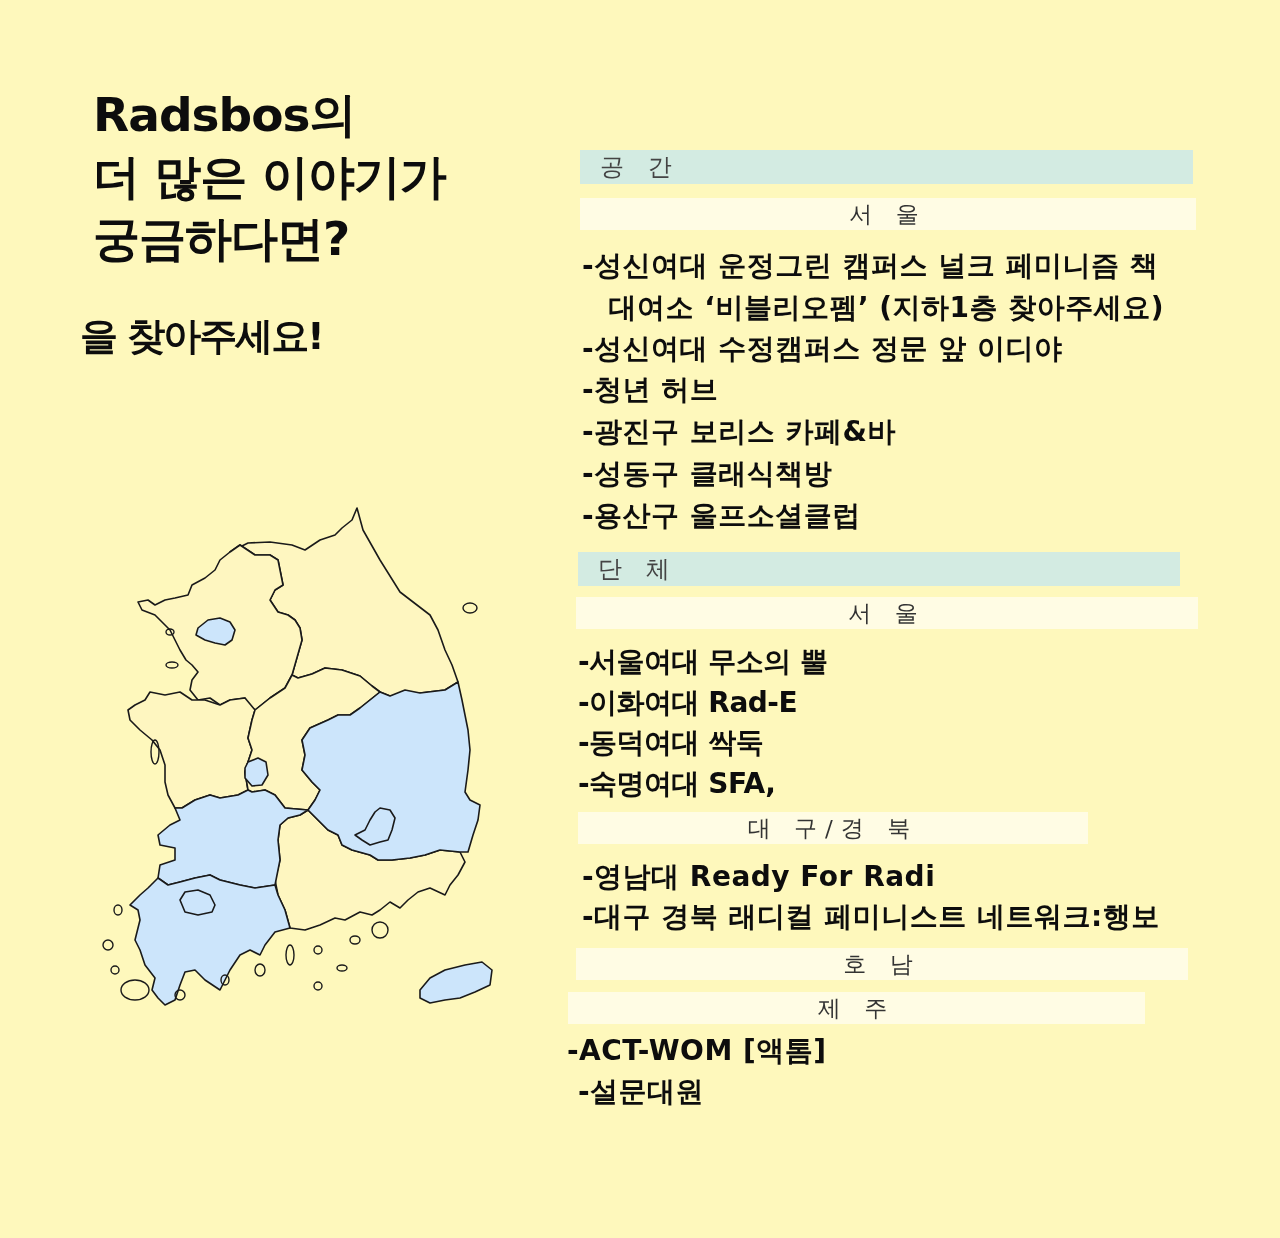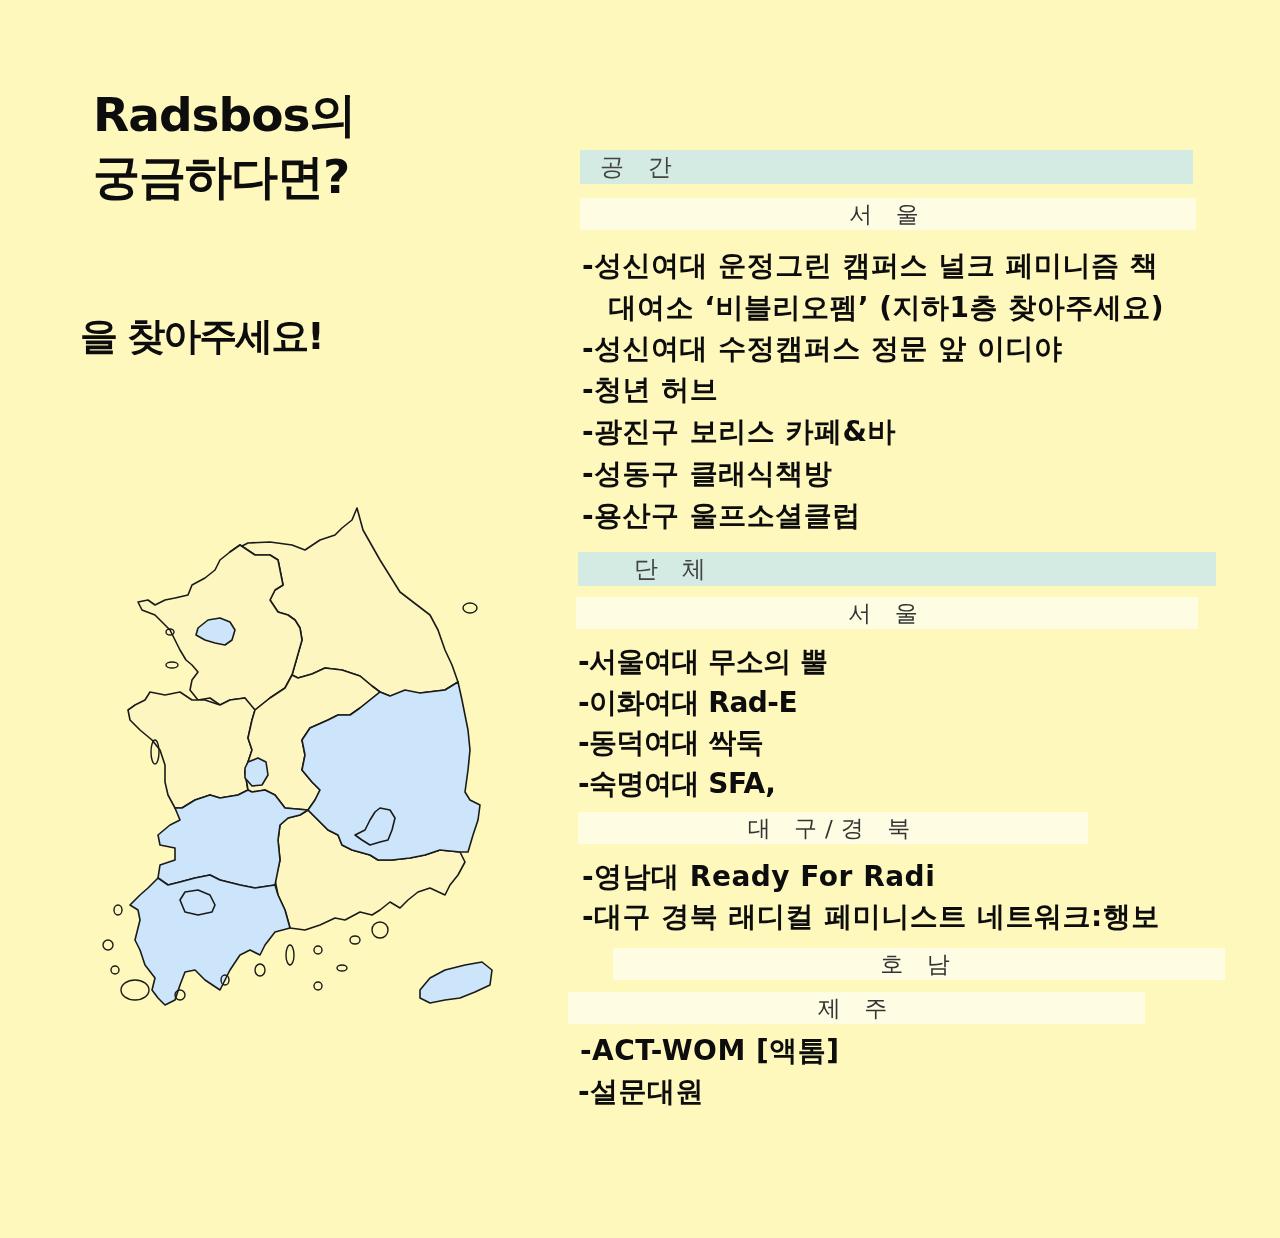--- a/index.html
+++ b/index.html
@@ -47,20 +47,21 @@
     font-weight: 700; font-size: 28px; line-height: 40px;
     letter-spacing: 0.5px; color: #0d0d0d;
   }
   .item.narrow { letter-spacing: -0.5px; }
 </style>
 </head>
 <body>
 
 <div class="title">
   <div>Radsbos의</div>
+  <div>더 많은 이야기가</div>
   <div>궁금하다면?</div>
 </div>
 
 <div class="subtitle">
   <div>을 찾아주세요!</div>
 </div>
 
 <svg class="map" viewBox="0 0 420 580" xmlns="http://www.w3.org/2000/svg">
   <g stroke="#1a1a1a" stroke-width="1.6" stroke-linejoin="round" fill="#FEF6C0">
 
@@ -121,38 +122,38 @@
   <span>서 울</span>
 </div>
 <div class="item" style="left:582px; top:246px;">-성신여대 운정그린 캠퍼스 널크 페미니즘 책</div>
 <div class="item" style="left:588px; top:288px; white-space:pre;">  대여소 ‘비블리오펨’ (지하1층 찾아주세요)</div>
 <div class="item" style="left:582px; top:329px;">-성신여대 수정캠퍼스 정문 앞 이디야</div>
 <div class="item" style="left:582px; top:370px;">-청년 허브</div>
 <div class="item" style="left:582px; top:412px;">-광진구 보리스 카페&amp;바</div>
 <div class="item" style="left:582px; top:454px;">-성동구 클래식책방</div>
 <div class="item" style="left:582px; top:496px;">-용산구 울프소셜클럽</div>
 
-<div class="cat-bar" style="left:578px; top:552px; width:602px;padding-left:36px;">
+<div class="cat-bar" style="left:578px; top:552px; width:602px;">
   <span>단 체</span>
 </div>
 <div class="region-bar" style="left:576px; top:597px; width:622px;">
   <span>서 울</span>
 </div>
 <div class="item narrow" style="left:578px; top:642px;">-서울여대 무소의 뿔</div>
 <div class="item narrow" style="left:578px; top:683px;">-이화여대 Rad-E</div>
 <div class="item narrow" style="left:578px; top:723px;">-동덕여대 싹둑</div>
 <div class="item narrow" style="left:578px; top:764px;">-숙명여대 SFA,</div>
 
 <div class="region-bar" style="left:578px; top:812px; width:510px;">
   <span>대 구/경 북</span>
 </div>
 <div class="item" style="left:582px; top:857px;">-영남대 Ready For Radi</div>
 <div class="item" style="left:582px; top:897px;">-대구 경북 래디컬 페미니스트 네트워크:행보</div>
 
-<div class="region-bar" style="left:576px; top:948px; width:612px;margin-left:37px;">
+<div class="region-bar" style="left:576px; top:948px; width:612px;">
   <span>호 남</span>
 </div>
-<div class="item" style="left:580px; top:986px;margin-top:45px;">-ACT-WOM [액톰]</div>
+<div class="item" style="left:567px; top:986px;margin-top:45px;">-ACT-WOM [액톰]</div>
 
 <div class="region-bar" style="left:568px; top:992px; width:577px;">
   <span>제 주</span>
 </div>
 <div class="item" style="left:578px; top:1072px;">-설문대원</div>
 
 </body></html>

